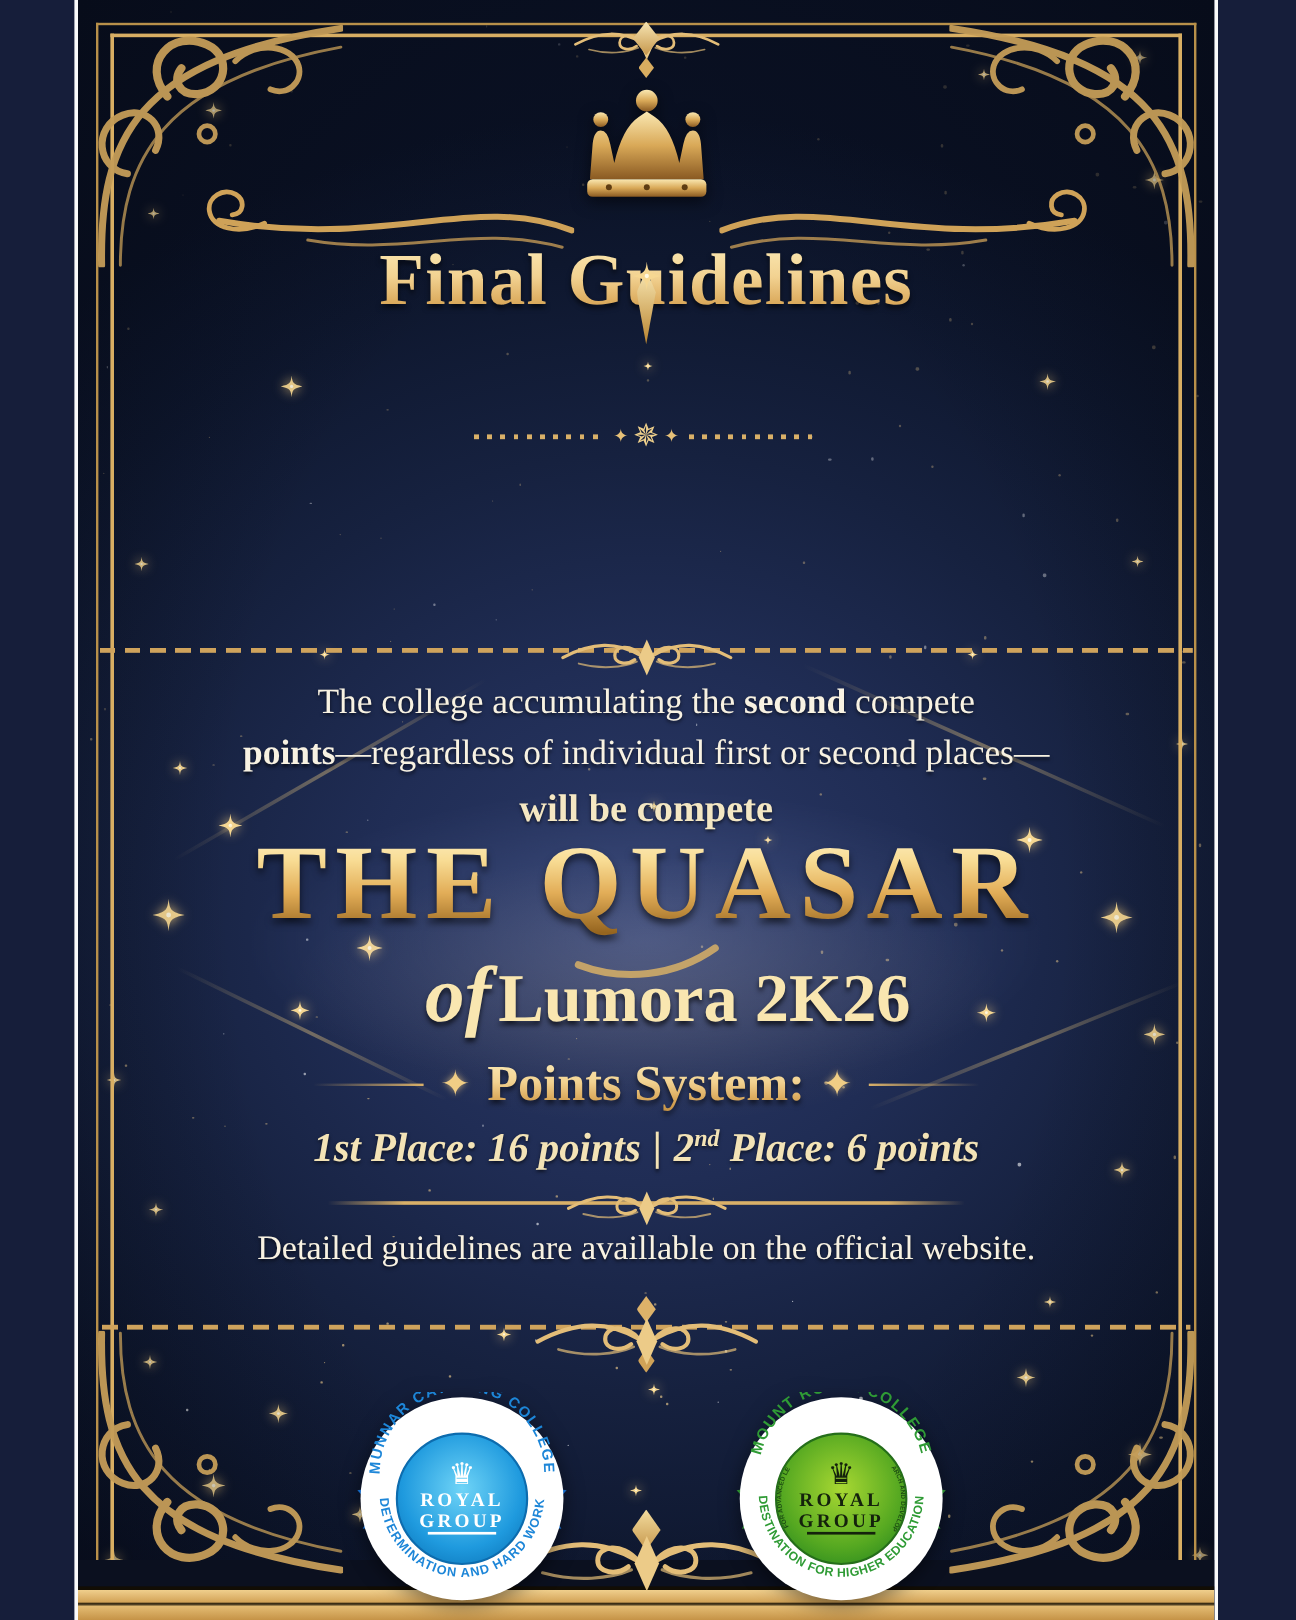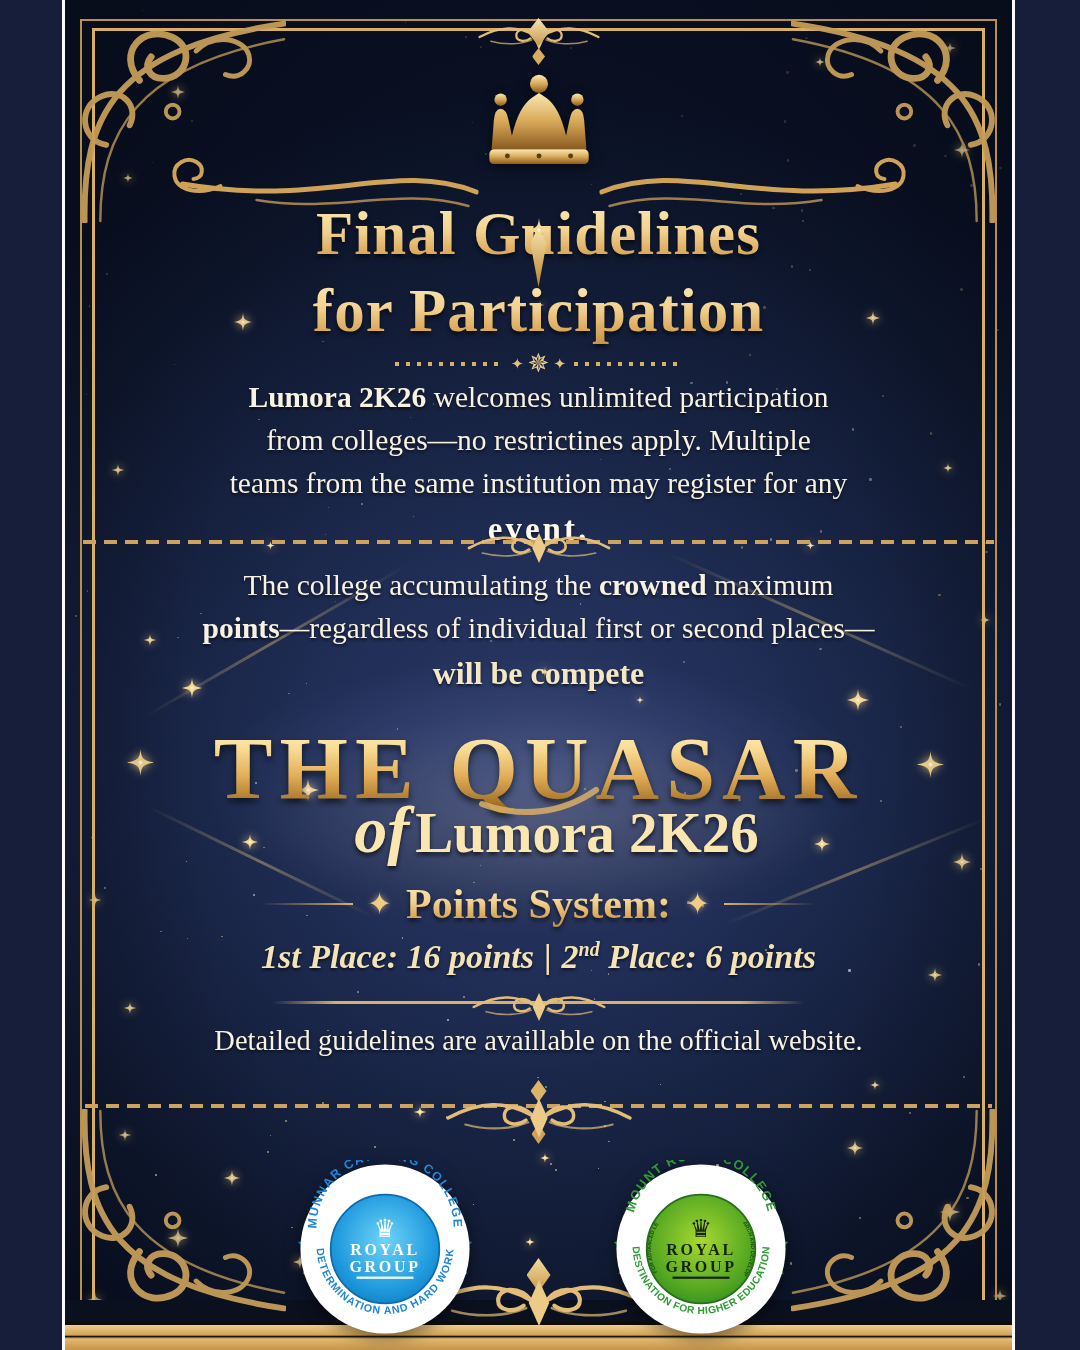--- a/index.html
+++ b/index.html
@@ -66,21 +66,21 @@
   .divider{height:30px;}
   .div-event{top:528px;}
   .dash-line{position:absolute;top:12px;height:3.5px;
      background:repeating-linear-gradient(90deg,#cfa35c 0 13px,rgba(0,0,0,0) 13px 21px);}
   .div-event .dash-line{left:18px;right:18px;}
   .div-orn{position:absolute;left:50%;top:0;transform:translateX(-50%);}
 
   .crowned{top:564px;}
   .crowned-final{color:#f4e7c3;font-weight:bold;font-size:32px;}
 
-  .quasar{top:725px;font-weight:bold;font-size:88px;letter-spacing:7px;line-height:1;}
+  .quasar{top:693px;font-weight:bold;font-size:88px;letter-spacing:7px;line-height:1;}
   .metal-text{background:linear-gradient(180deg,#fff4d0 0%,#f8dc94 30%,#e2ad57 58%,#96651f 92%);
      -webkit-background-clip:text;background-clip:text;color:transparent;-webkit-text-fill-color:transparent;
      filter:drop-shadow(0 4px 3px rgba(0,0,0,.6));}
   .swoosh{position:absolute;left:50%;top:782px;transform:translateX(-50%);z-index:5;}
   .of-line{top:792px;font-size:57px;font-weight:bold;color:#f9e6b0;text-shadow:0 3px 4px rgba(0,0,0,.65);}
   .of-line .of{font-style:italic;font-size:66px;font-weight:bold;margin-right:6px;margin-left:36px;}
 
   .ps-head{top:880px;height:50px;}
   .ps-head .inner-row{display:flex;align-items:center;justify-content:center;gap:14px;}
   .ps-line{width:92px;height:2.5px;background:linear-gradient(90deg,rgba(217,176,104,0),#d9b068);}
@@ -544,43 +544,36 @@
             <circle cx="98" cy="78" r="2.2" fill="#5e3c12"></circle>
         </svg>
         <div class="spike"></div>
         <svg class="spike-star" width="24" height="24">
             <use href="#star4"></use>
           </svg>
       </div>
 
       <div class="centered title">
         <div class="gold-text">Final Guidelines</div>
-        <div class="gold-text">for Participation</div>
       </div>
 
       <div class="centered div-title">
         <span class="dots"></span><span class="g-sm">✦</span><span class="g-big">✵</span><span class="g-sm">✦</span><span class="dots"></span>
       </div>
 
-      <div class="centered body-text intro">
-        <div><b>Lumora 2K26</b><span> welcomes unlimited participation</span></div>
-        <div>from colleges—no restrictines apply. Multiple</div>
-        <div>teams from the same institution may register for any</div>
-        <div class="event-line">event.</div>
-      </div>
 
       <div class="centered divider div-event">
         <div class="dash-line"></div>
         <svg class="div-orn" width="150" height="40" viewBox="0 0 180 48">
             <use href="#scrollOrn"></use>
           </svg>
       </div>
 
       <div class="centered body-text crowned">
-        <div><span>The college accumulating the </span><b>crowned</b><span> maximum</span></div>
+        <div><span>The college accumulating the </span><b>second</b><span> compete</span></div>
         <div><b>points</b><span>—regardless of individual first or second places—</span></div>
         <div class="crowned-final">will be compete</div>
       </div>
 
       <div class="centered quasar">
         <span class="metal-text">THE QUASAR</span>
       </div>
       <svg class="swoosh" width="130" height="36">
         <path d="M8 22 C45 36 88 32 122 8" fill="none" stroke="#d8b066" stroke-width="6" stroke-linecap="round" opacity=".85"></path>
       </svg>

